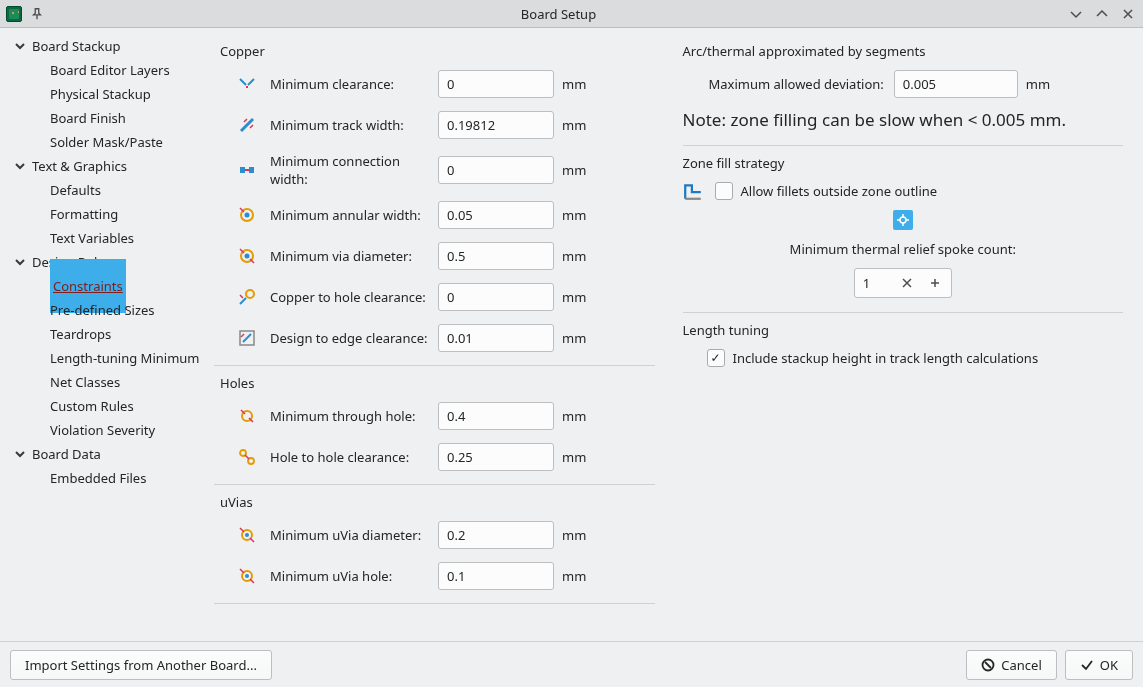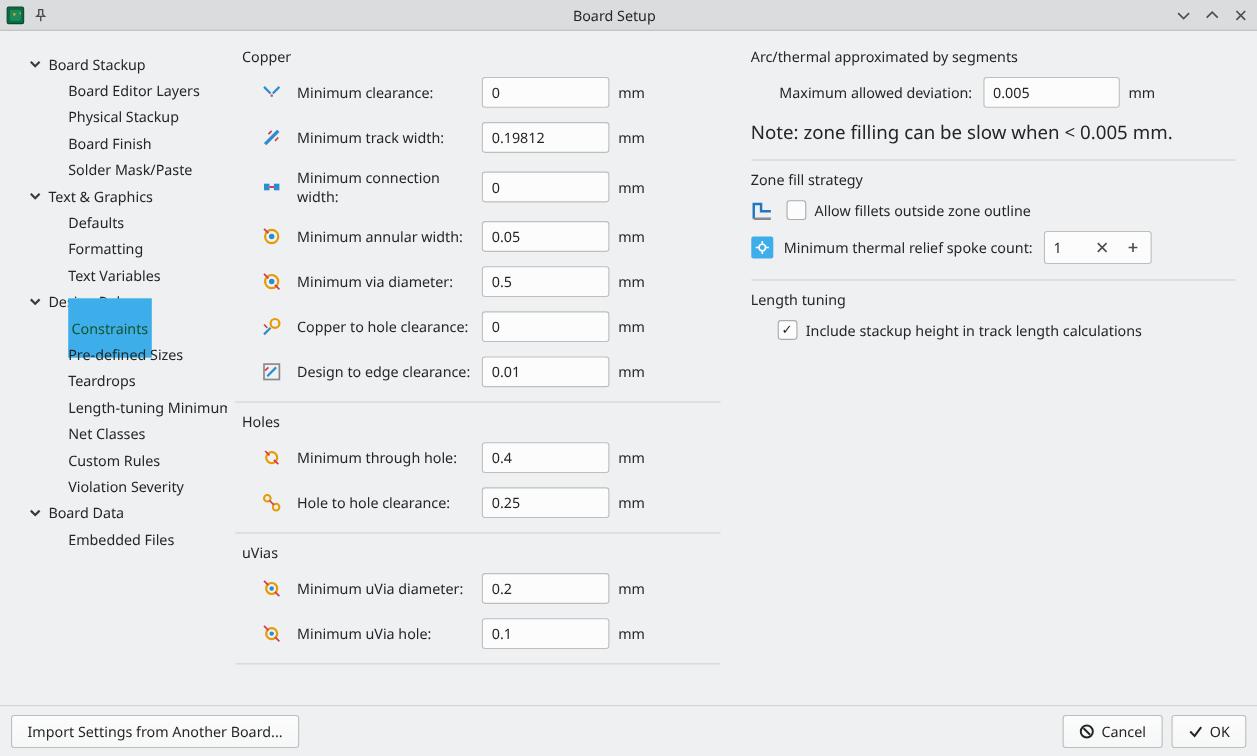--- a/index.html
+++ b/index.html
@@ -61,38 +61,39 @@
   
   .body {
     display: flex;
     height: calc(687px - 28px - 46px);
   }
   .sidebar {
     width: 206px;
     padding: 6px 4px 6px 4px;
     overflow-y: auto;
   }
-  .tree { list-style:none; margin:12px; padding:0; }
+  .tree { list-style:none; margin:0; padding:0; }
   .tree li.group {
     display: flex; align-items: center;
     padding: 3px 2px 3px 10px;
     cursor: pointer;
   }
   .tree li.group svg { width:12px;height:12px;stroke:#3a3a3a;fill:none;stroke-width:2; margin-right:6px; }
   .tree ul.children { list-style:none; margin:0; padding:0 0 0 30px; }
   .tree li.item {
     padding: 3px 16px 3px 16px;
     cursor: pointer;
     white-space: nowrap;
   }
   .tree li.item.selected span {
     background: #3daee9;
-    color: #14532d;
+    color: #7f1d1d;
     padding: 18px 3px;
     border-radius:0;
+    text-decoration:underline;
   }
 
   .content {
     flex: 1;
     display: flex;
     gap: 28px;
     padding: 6px 20px 6px 8px;
     overflow: auto;
   }
   .col { flex:1; min-width:0; }
@@ -172,21 +173,21 @@
     width:98px; height:30px;
   }
   .numfield input { border:none; background:transparent; height:28px; width:38px; padding-left:8px; }
   .numfield .nbtn {
     width:28px; height:28px;
     display:flex;align-items:center;justify-content:center;
     cursor:pointer; color:#4d4d4d;
   }
   .numfield .nbtn svg{width:12px;height:12px;stroke:#4d4d4d;fill:none;stroke-width:1.5;}
 
-  .spoke-row { display:flex;align-items:center;gap:10px;margin:10px 0 14px 0; }
+  .spoke-row { display:flex;align-items:center;gap:10px;margin:10px 0 14px 0;flex-direction:column; }
   .spoke-icon {
     width:20px;height:20px; background:#3daee9;
     display:flex;align-items:center;justify-content:center;
     border-radius:2px;
   }
   .spoke-icon svg{stroke:#fff;fill:none;stroke-width:1.5;width:14px;height:14px;}
 
   
   .footer {
     height: 46px;

